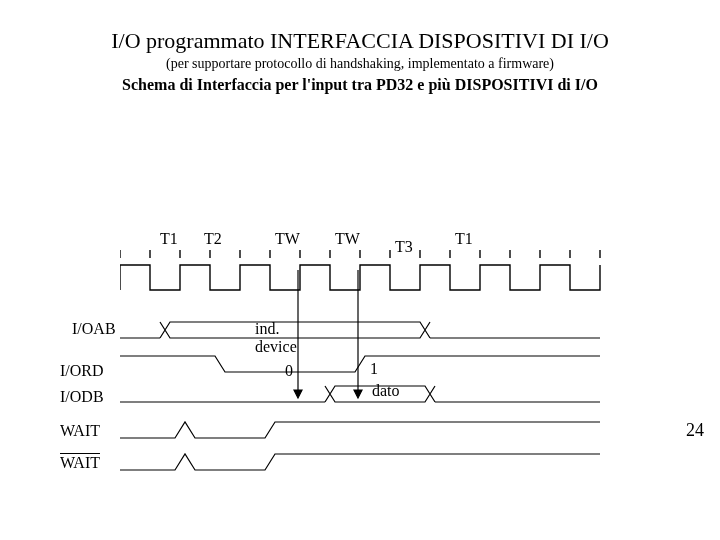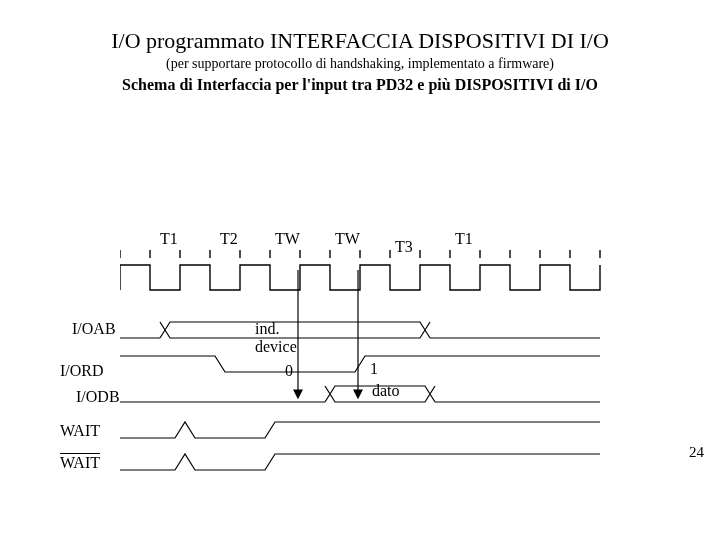--- a/index.html
+++ b/index.html
@@ -1,38 +1,38 @@
 <!DOCTYPE html>
 <html><head>
 <meta charset="utf-8">
 <style>
   html,body{margin:0;padding:0;width:720px;height:540px;background:#fff;font-family:"Times New Roman",Times,serif;color:#000}
   .page{position:relative;width:720px;height:469px}
   .title{position:absolute;left:0;right:0;top:28px;text-align:center;font-size:22px}
   .sub1{position:absolute;left:0;right:0;top:56px;text-align:center;font-size:14px}
   .sub2{position:absolute;left:0;right:0;top:76px;text-align:center;font-size:16px;font-weight:bold}
   .u{}
-  .pagenum{position:absolute;right:16px;bottom:8px;font-size:15px}
+  .pagenum{position:absolute;right:16px;bottom:28px;font-size:18px}
   .diagram{position:absolute;left:60px;top:230px}
   .lbl{position:absolute;font-size:16px}
 </style>
 </head>
 <body>
 
 <div class="page">
   <div class="title">I/O programmato INTERFACCIA DISPOSITIVI DI I/O</div>
   <div class="sub1">(per supportare protocollo di handshaking, implementato a firmware)</div>
   <div class="sub2">
     <span>Schema di Interfaccia per </span><span class="u">l'input</span><span> tra PD32 e </span><span class="u">più</span><span> DISPOSITIVI di I/O</span>
   </div>
 
   <div class="diagram">
 
     <span class="lbl" style="left:100px;top:0">T1</span>
-    <span class="lbl" style="left:160px;top:0">T2</span>
+    <span class="lbl" style="left:144px;top:0">T2</span>
     <span class="lbl" style="left:215px;top:0">TW</span>
     <span class="lbl" style="left:275px;top:0">TW</span>
     <span class="lbl" style="left:335px;top:8px">T3</span>
     <span class="lbl" style="left:395px;top:0">T1</span>
 
     <svg width="560" height="60" style="position:absolute;left:60px;top:20px">
       <g stroke="#000" stroke-width="1.4" fill="none">
 
         <line x1="0" y1="0" x2="0" y2="8"></line>
           <line x1="30" y1="0" x2="30" y2="8"></line>
@@ -68,21 +68,21 @@
 
     <span class="lbl" style="left:0;top:132px">I/ORD</span>
     <span class="lbl" style="left:225px;top:132px">0</span>
     <span class="lbl" style="left:310px;top:130px">1</span>
     <svg width="480" height="30" style="position:absolute;left:60px;top:118px">
       <g stroke="#000" stroke-width="1.2" fill="none">
         <path d="M0 8 L95 8 L105 24 L235 24 L245 8 L480 8"></path>
       </g>
     </svg>
 
-    <span class="lbl" style="left:16px;top:158px">I/ODB</span>
+    <span class="lbl" style="left:0;top:158px">I/ODB</span>
     <span class="lbl" style="left:312px;top:152px">dato</span>
     <svg width="480" height="26" style="position:absolute;left:60px;top:152px">
       <g stroke="#000" stroke-width="1.2" fill="none">
         <line x1="0" y1="20" x2="205" y2="20"></line>
         <path d="M205 20 L215 4 L305 4 L315 20 M205 4 L215 20 L305 20 L315 4"></path>
         <line x1="315" y1="20" x2="480" y2="20"></line>
       </g>
     </svg>
 
     <span class="lbl" style="left:0;top:192px">WAIT</span>

